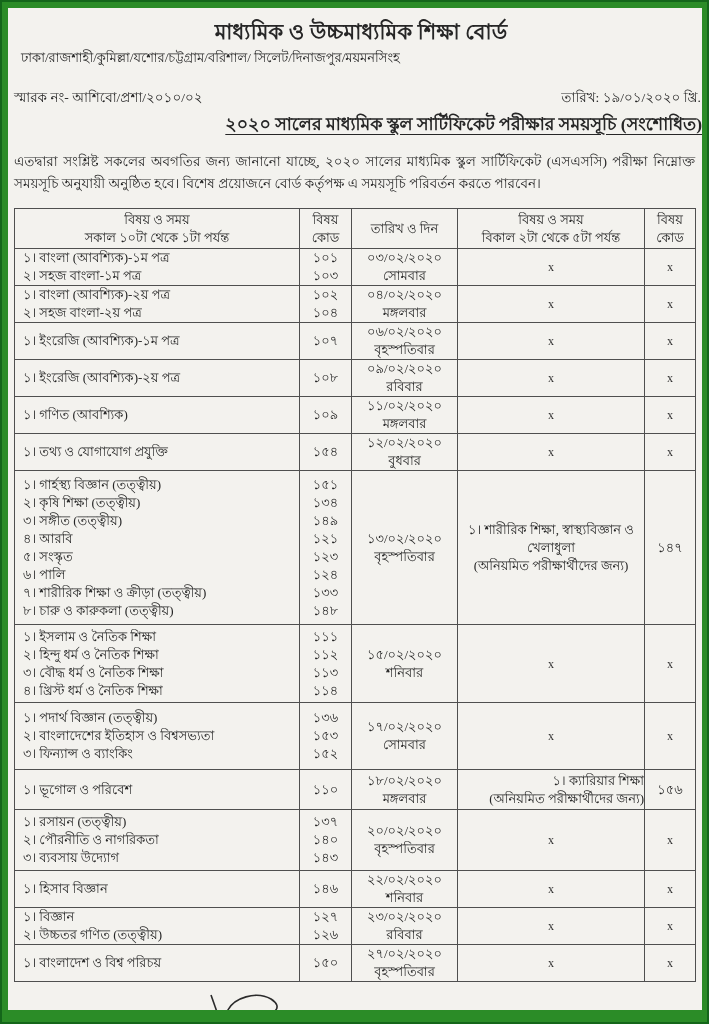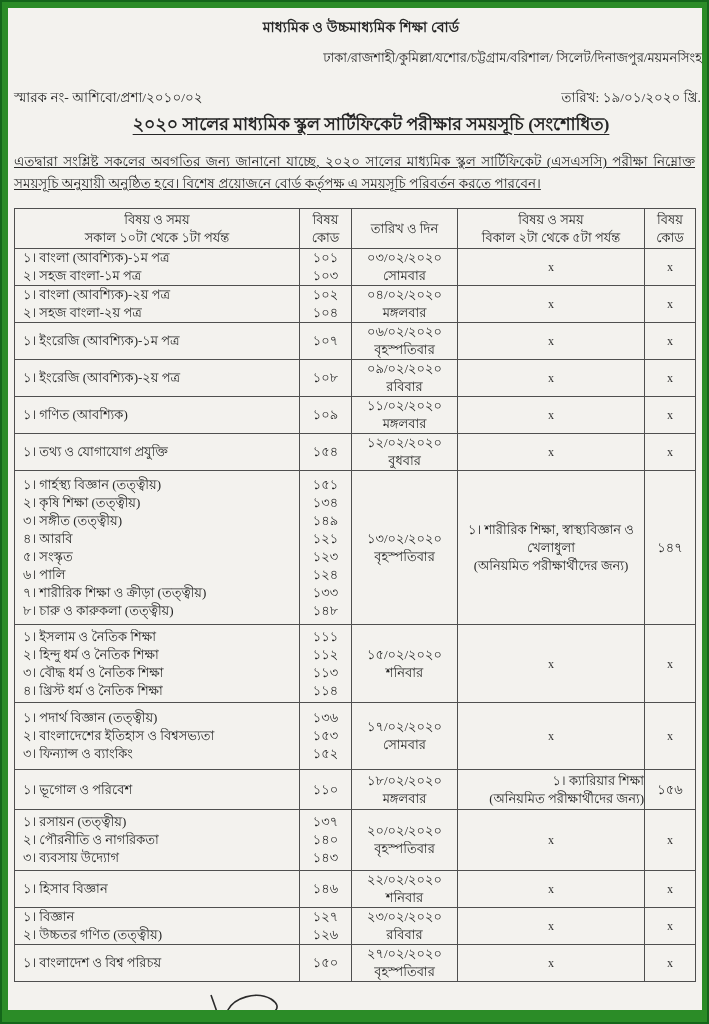--- a/index.html
+++ b/index.html
@@ -24,42 +24,42 @@
   .sheet{
     position:absolute;
     left:8px;top:8px;right:7px;bottom:14px;
     background:var(--paper);
     color:var(--ink);
     overflow:hidden;
   }
   .board-title{
     position:absolute;top:8px;left:12px;right:0;
     text-align:center;
-    font-size:14px;font-weight:600;
+    font-size:21px;font-weight:600;
     letter-spacing:.2px;
   }
   .regions{
     position:absolute;top:40px;left:0;right:0;
-    text-align:right;font-size:13px;padding-left:13px;
+    text-align:left;font-size:13px;padding-left:13px;
   }
   .memo-row{
     position:absolute;top:79px;left:6px;right:1px;
     display:flex;justify-content:space-between;
     font-size:13.5px;
   }
   .notice-title{
     position:absolute;top:103px;left:0;right:0;
-    text-align:center;font-size:17.5px;font-weight:700;
+    text-align:right;font-size:17.5px;font-weight:700;
     text-decoration:underline;
     text-underline-offset:4px;
     padding-left:32px;
   }
   .notice-body{
     position:absolute;top:143px;left:6px;right:7px;
-    font-size:13.5px;line-height:22px;text-align:justify;text-decoration:underline;
+    font-size:13.5px;line-height:22px;text-align:justify;
   }
   table.sched{
     position:absolute;top:200px;left:6px;
     width:681px;
     border-collapse:collapse;
     table-layout:fixed;
     font-size:13px;
   }
   table.sched th,table.sched td{
     border:1px solid var(--line);

